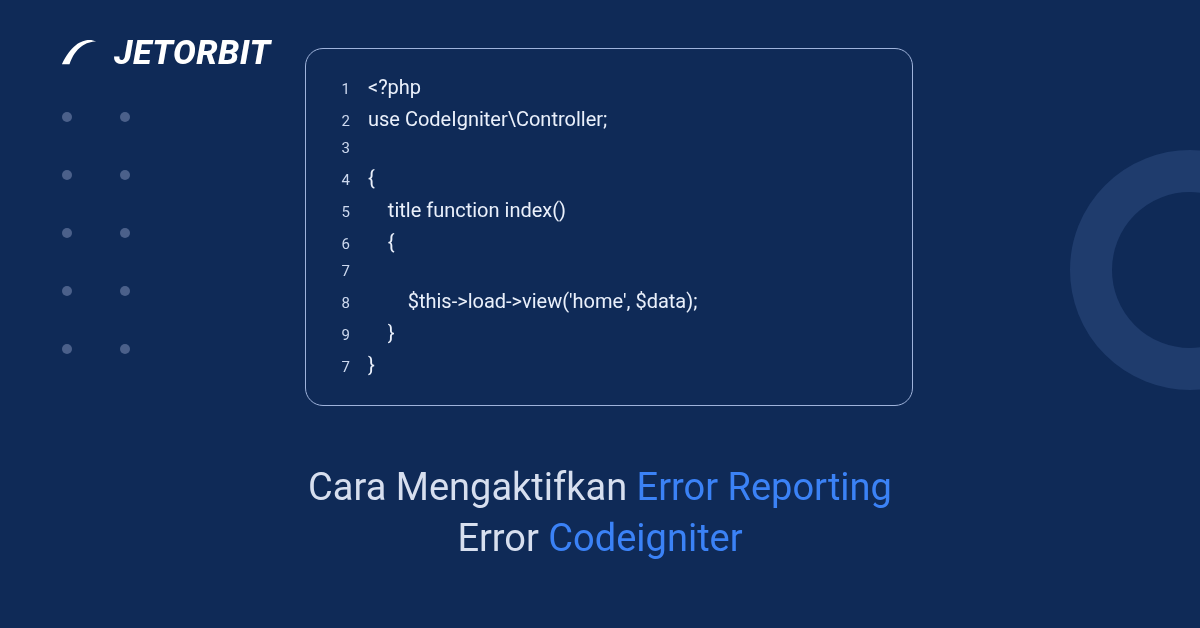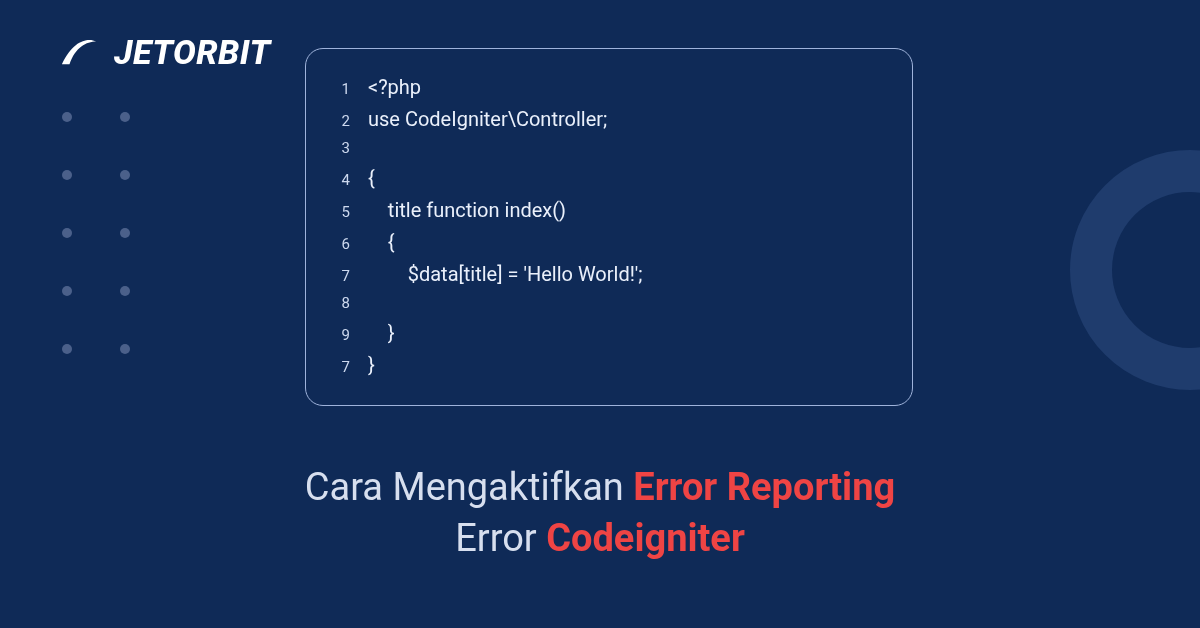--- a/index.html
+++ b/index.html
@@ -93,21 +93,21 @@
   .headline {
     position: absolute;
     left: 0; right: 0;
     top: 462px;
     text-align: center;
     color: #d7dfef;
     font-size: 38px;
     line-height: 1.35;
     font-weight: 400;
   }
-  .headline b { font-weight: 700; color: #ef4444; }
+  .headline b { font-weight: 400; color: #3b82f6; }
 </style>
 </head>
 <body>
 
 <div class="dot-grid">
   <span></span>
     <span></span>
   <span></span>
     <span></span>
   <span></span>
@@ -146,24 +146,24 @@
   <div class="codeline">
     <span class="ln">5</span>
     <span class="code">    title function index()</span>
   </div>
   <div class="codeline">
     <span class="ln">6</span>
     <span class="code">    {</span>
   </div>
   <div class="codeline">
     <span class="ln">7</span>
-    <span class="code">        $data[title] = 'Hello World!';</span>
   </div>
   <div class="codeline">
     <span class="ln">8</span>
+    <span class="code">        $this-&gt;load-&gt;view('home', $data);</span>
   </div>
   <div class="codeline">
     <span class="ln">9</span>
     <span class="code">    }</span>
   </div>
   <div class="codeline">
     <span class="ln">7</span>
     <span class="code">}</span>
   </div>
 </div>

